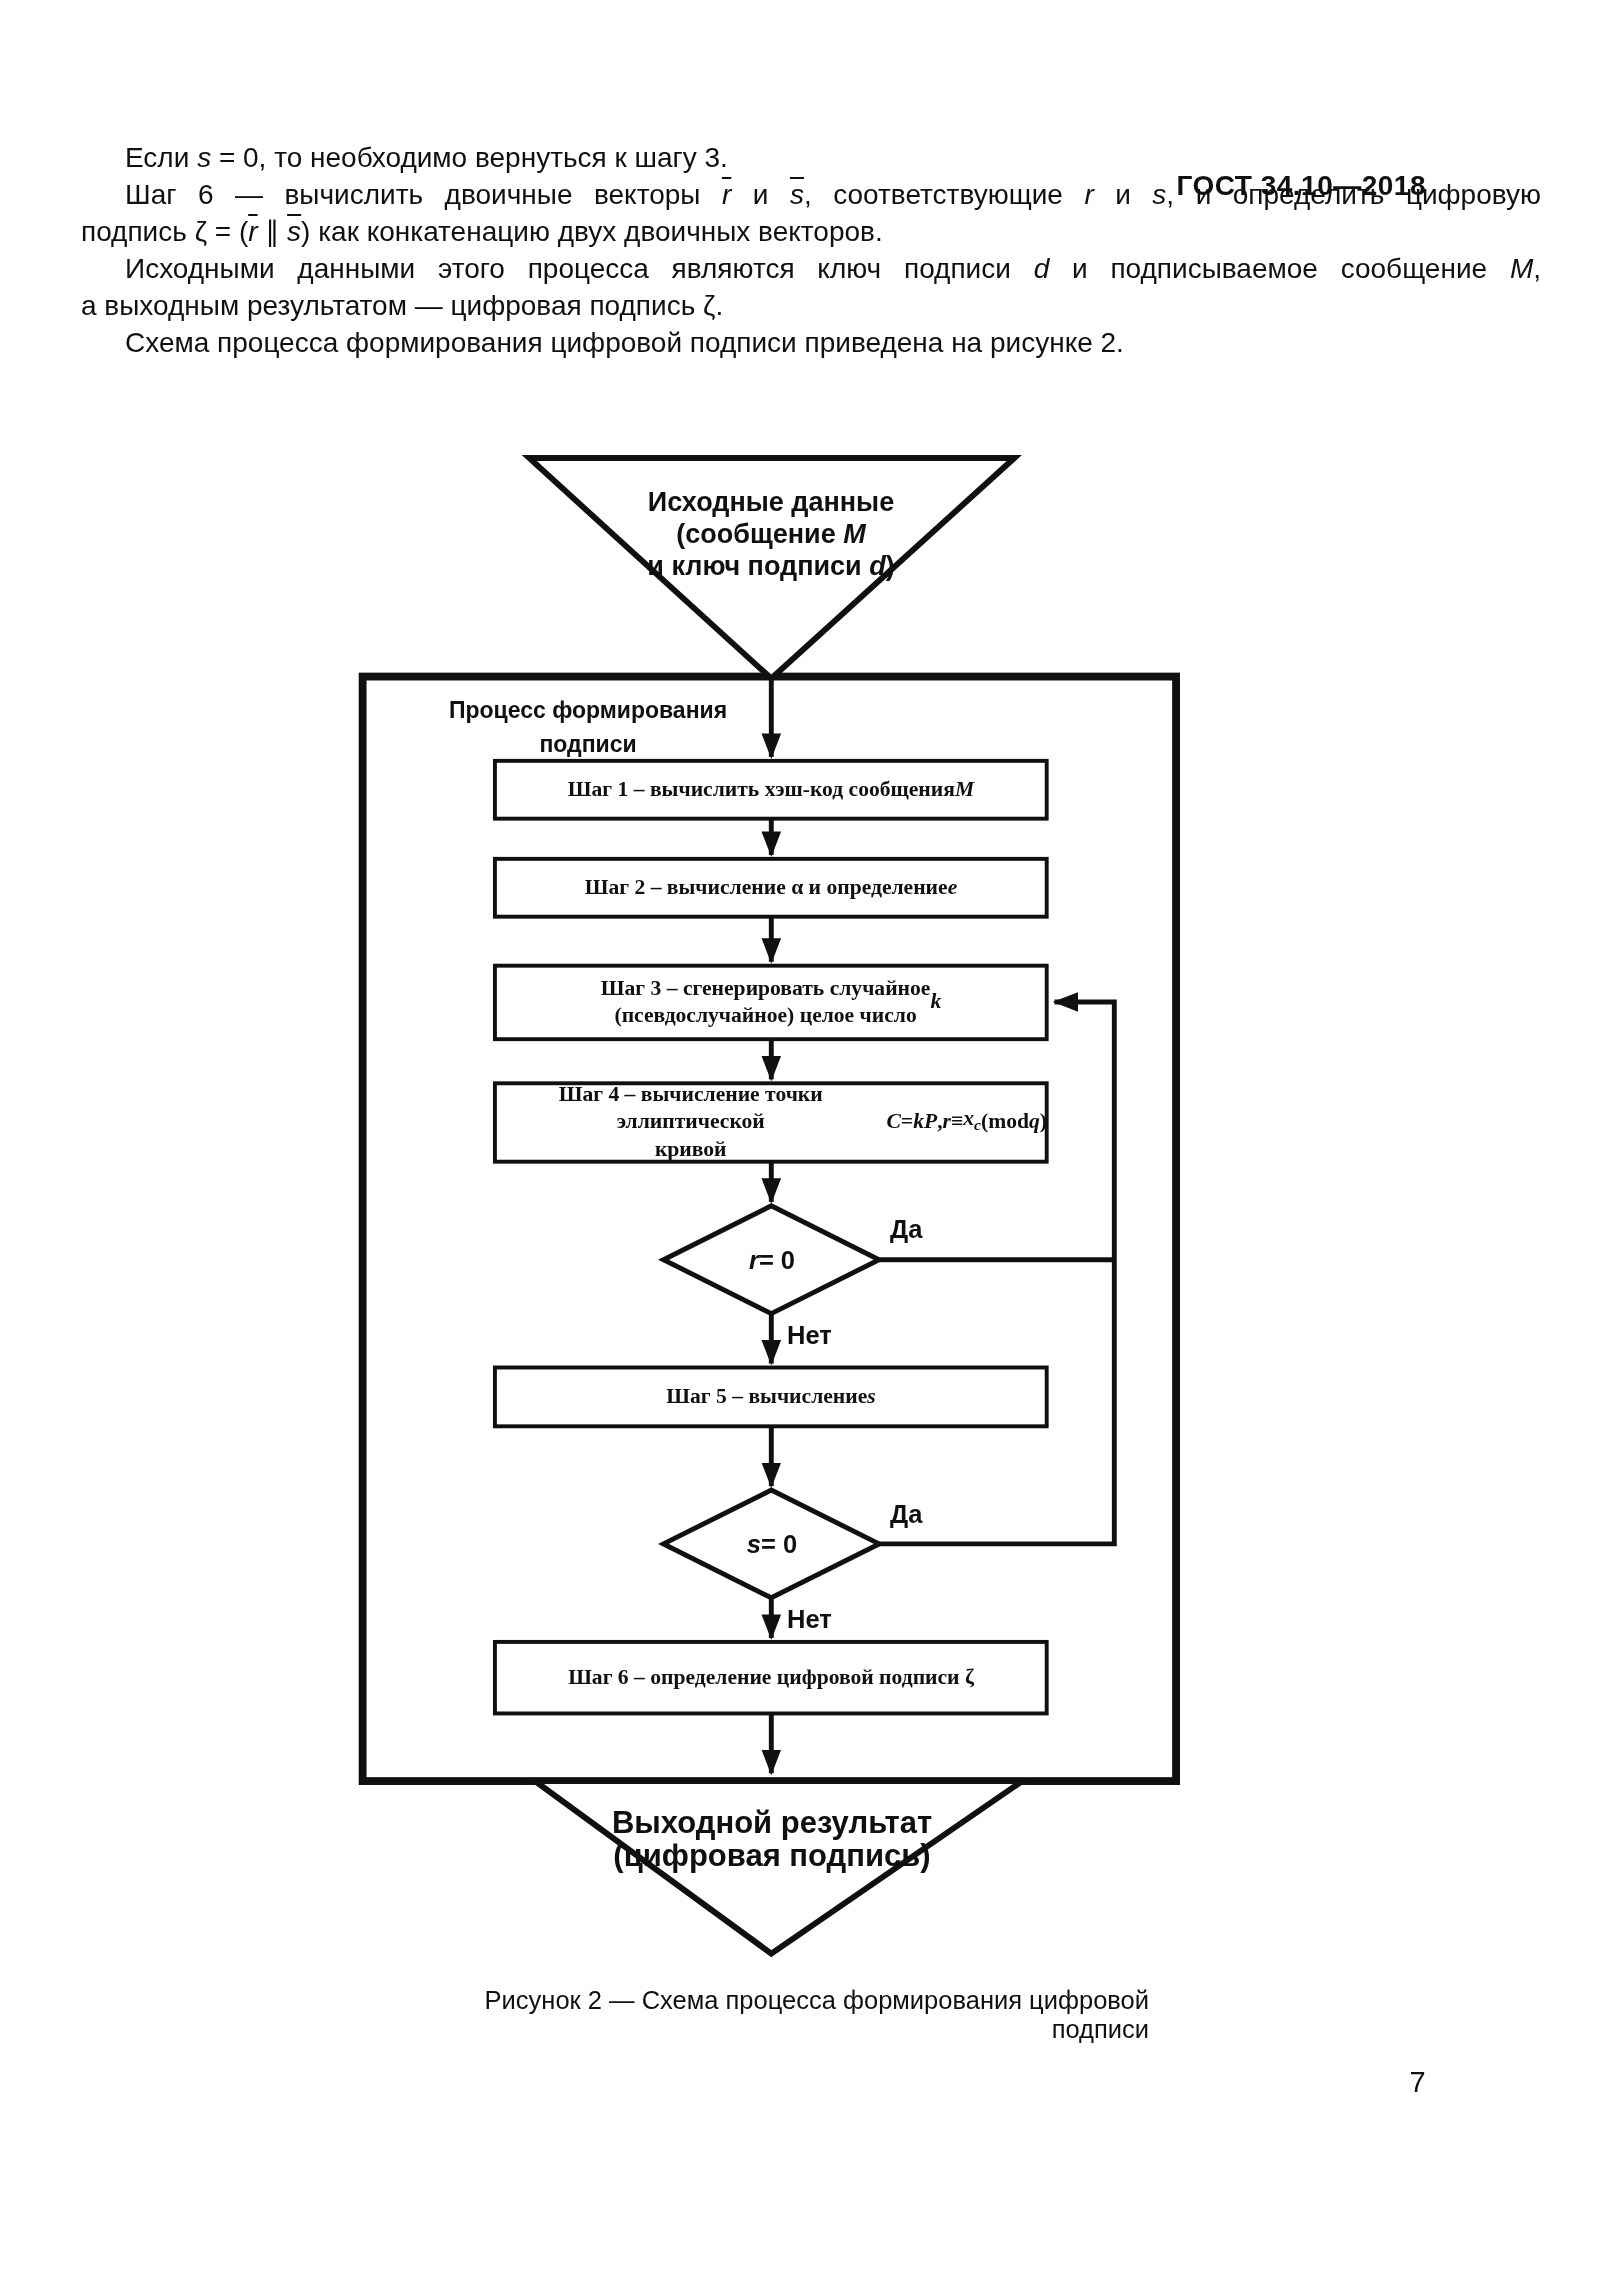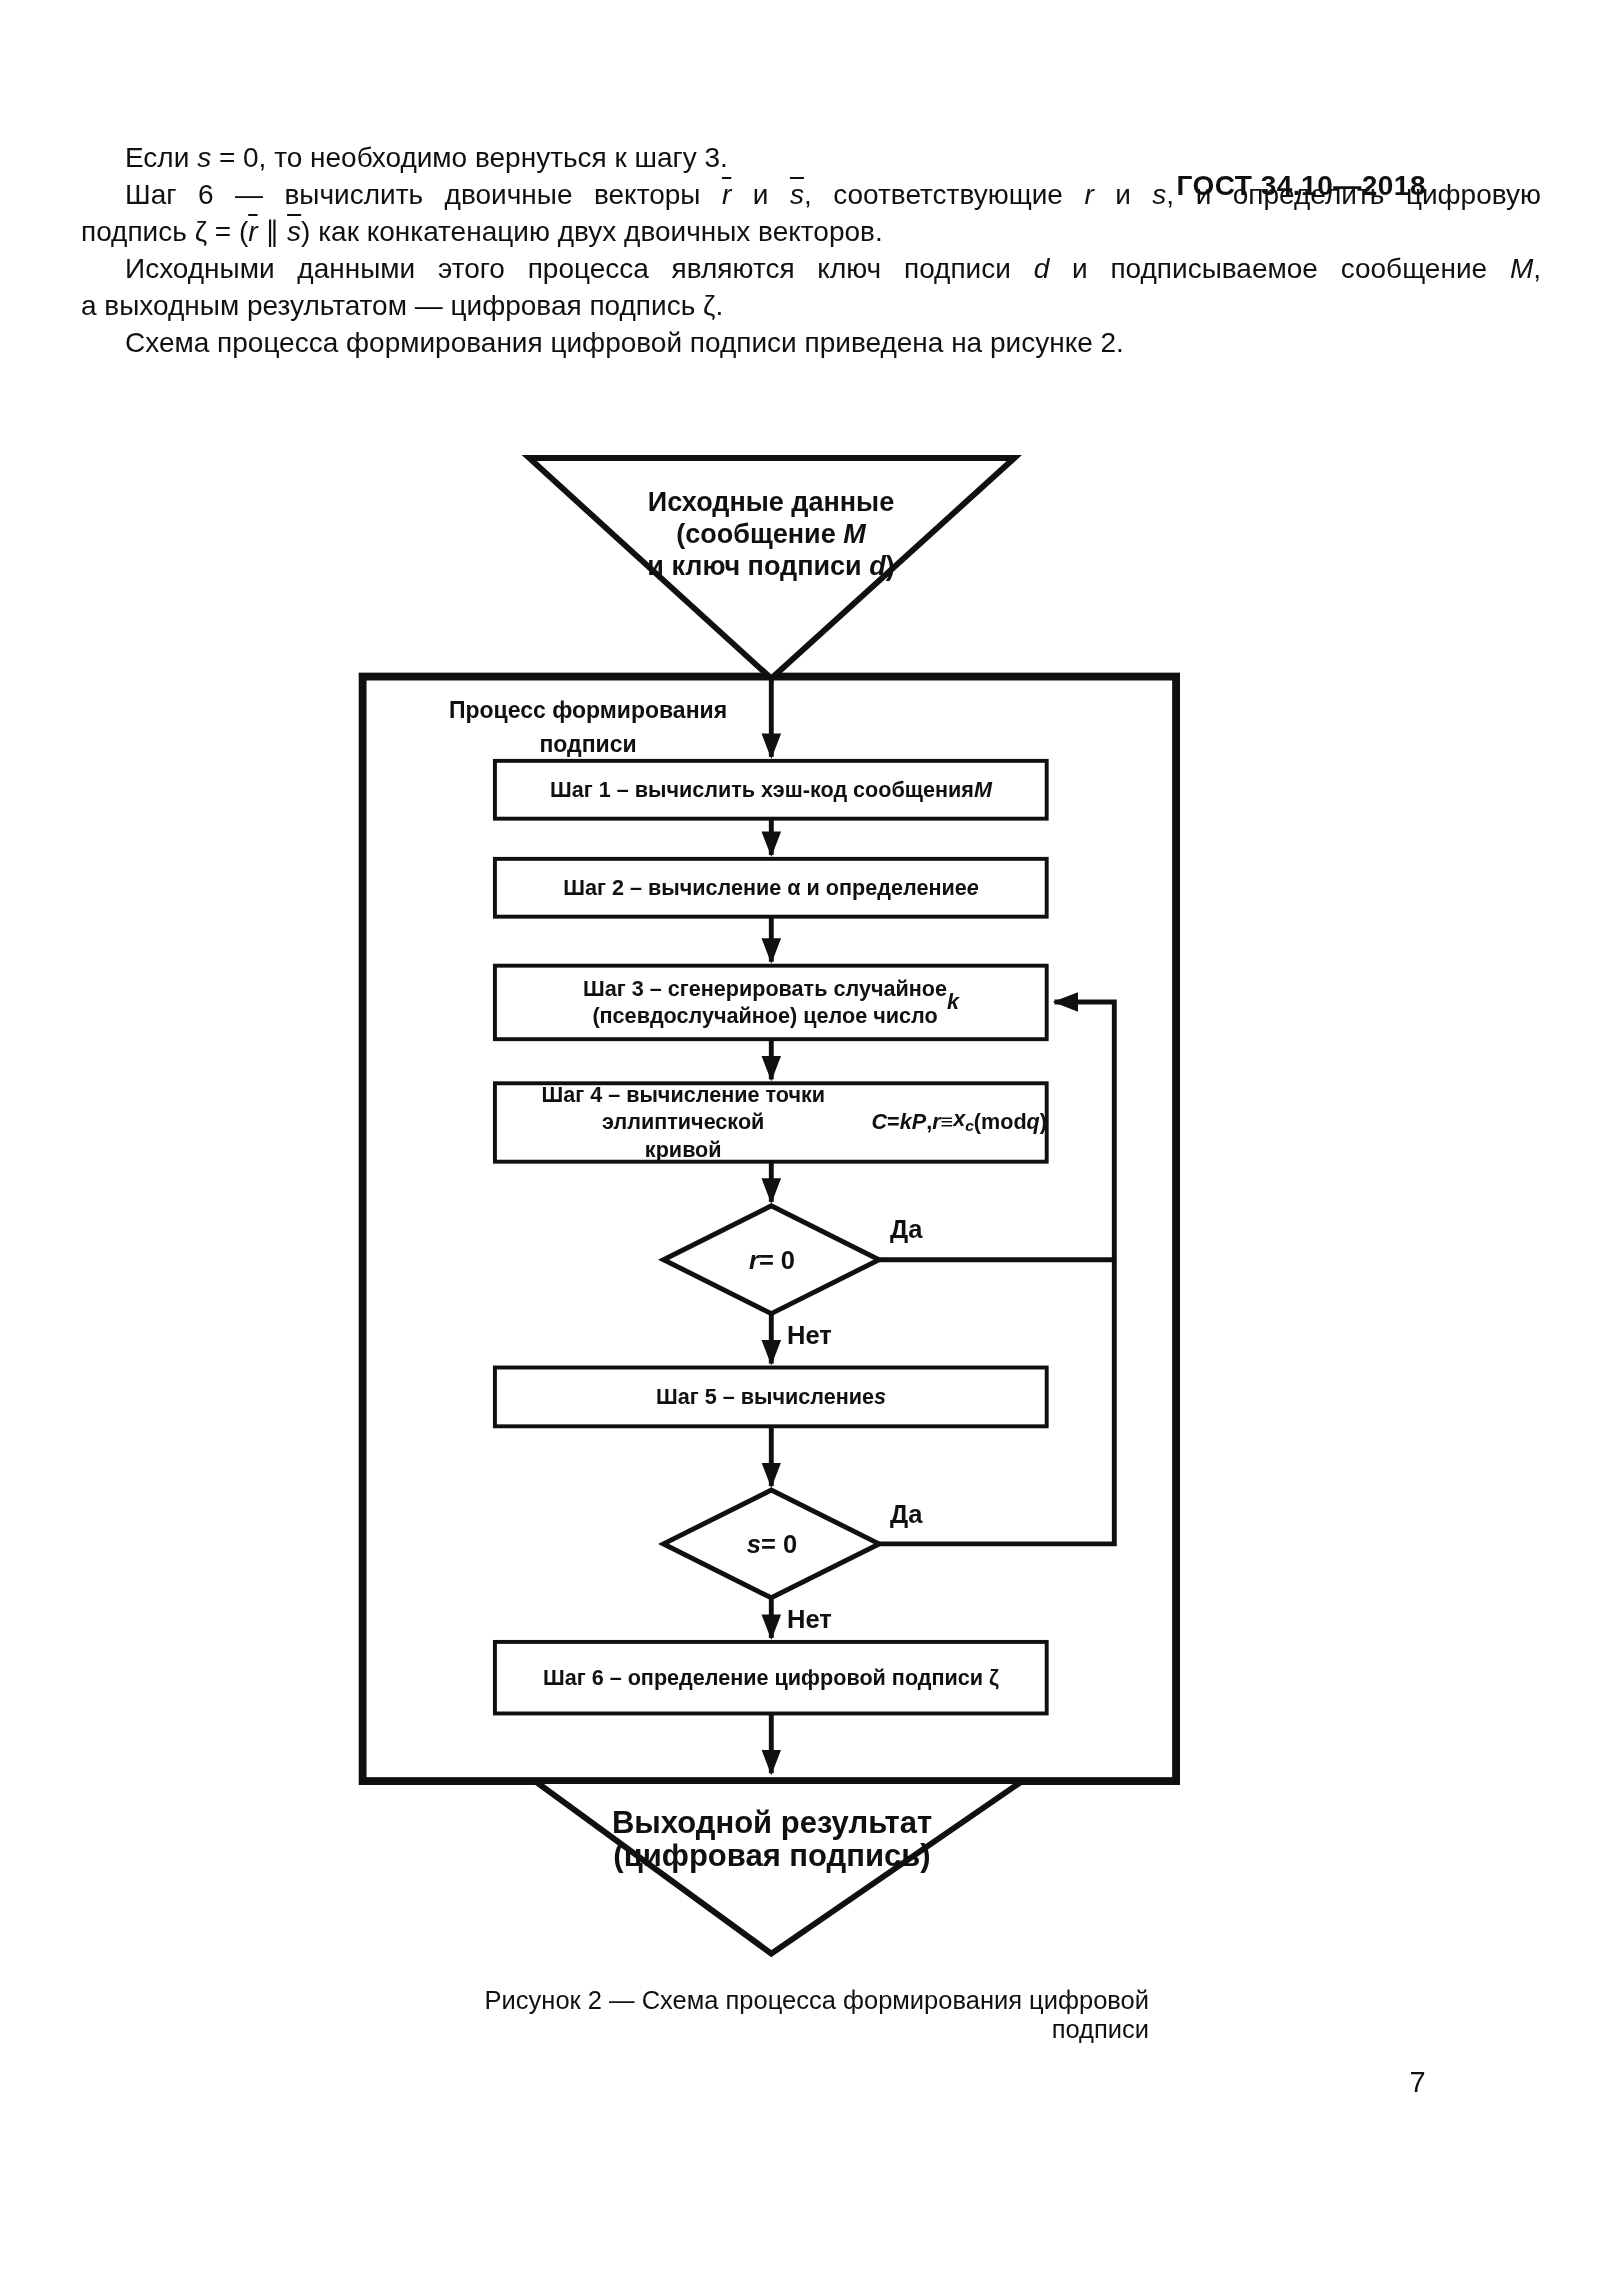--- a/index.html
+++ b/index.html
@@ -18,21 +18,21 @@
   .p-line.ind{padding-left:44px;}
   .p-line.just{white-space:normal;text-align:justify;text-align-last:justify;}
   .ov{text-decoration:overline;}
   i{font-style:italic;}
   sub{font-size:0.72em;}
   svg.chart-svg{position:absolute;left:0;top:0;}
   .fc-text{position:absolute;text-align:center;font-weight:bold;color:#101010;}
   .t-in{left:575px;top:486px;width:392px;font-size:27px;line-height:32px;}
   .box-label{left:402px;top:693px;width:372px;font-size:23px;line-height:34px;}
   .step{display:flex;align-items:center;justify-content:center;
-        left:495px;width:552px;font-size:21.6px;line-height:27.4px;}
+        left:495px;width:552px;font-size:21.6px;line-height:27.4px;font-family:Liberation Serif, serif;}
   .s1{top:761px;height:58px;}
   .s2{top:859px;height:58px;}
   .s3{top:965px;height:74px;}
   .s4{top:1083px;height:78px;}
   .s5{top:1367px;height:59px;text-align:right;}
   .s6{top:1642px;height:72px;}
   .dcond{display:flex;align-items:center;justify-content:center;
          left:664px;width:216px;height:108px;font-size:25.5px;}
   .d1{top:1206px;}
   .d2{top:1490px;}

